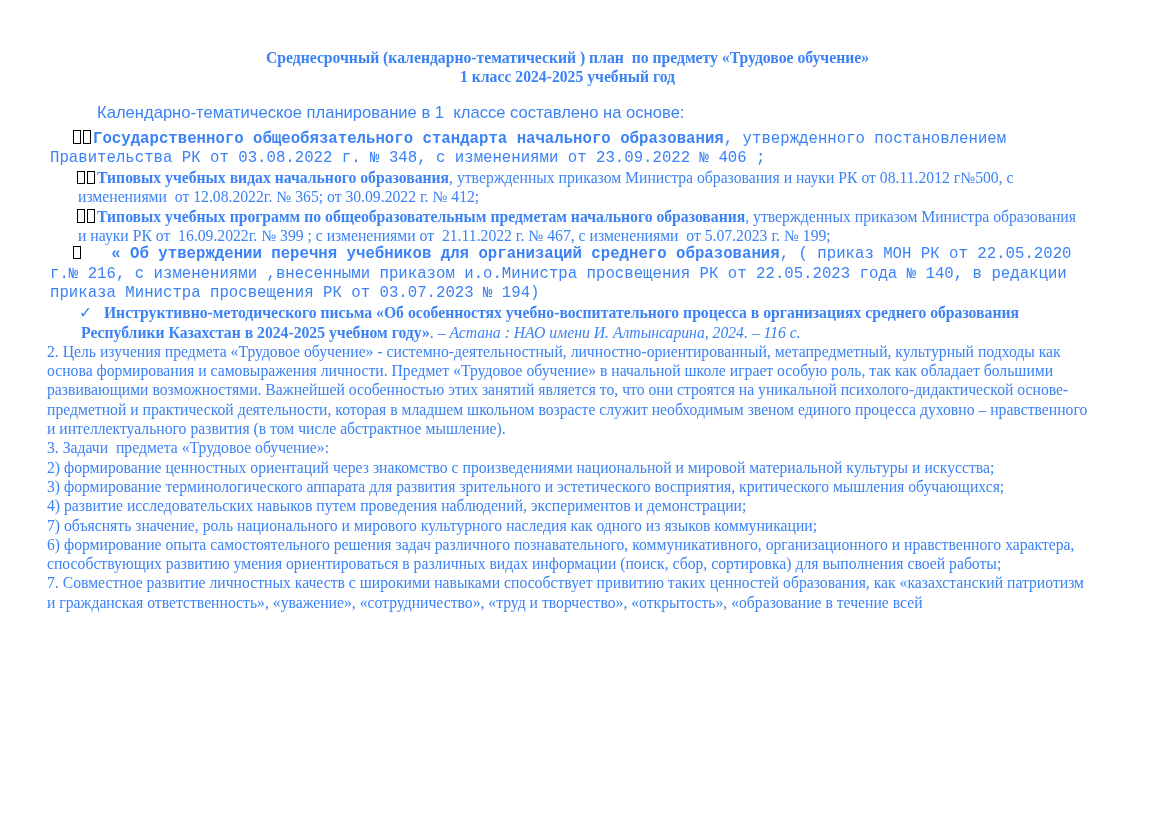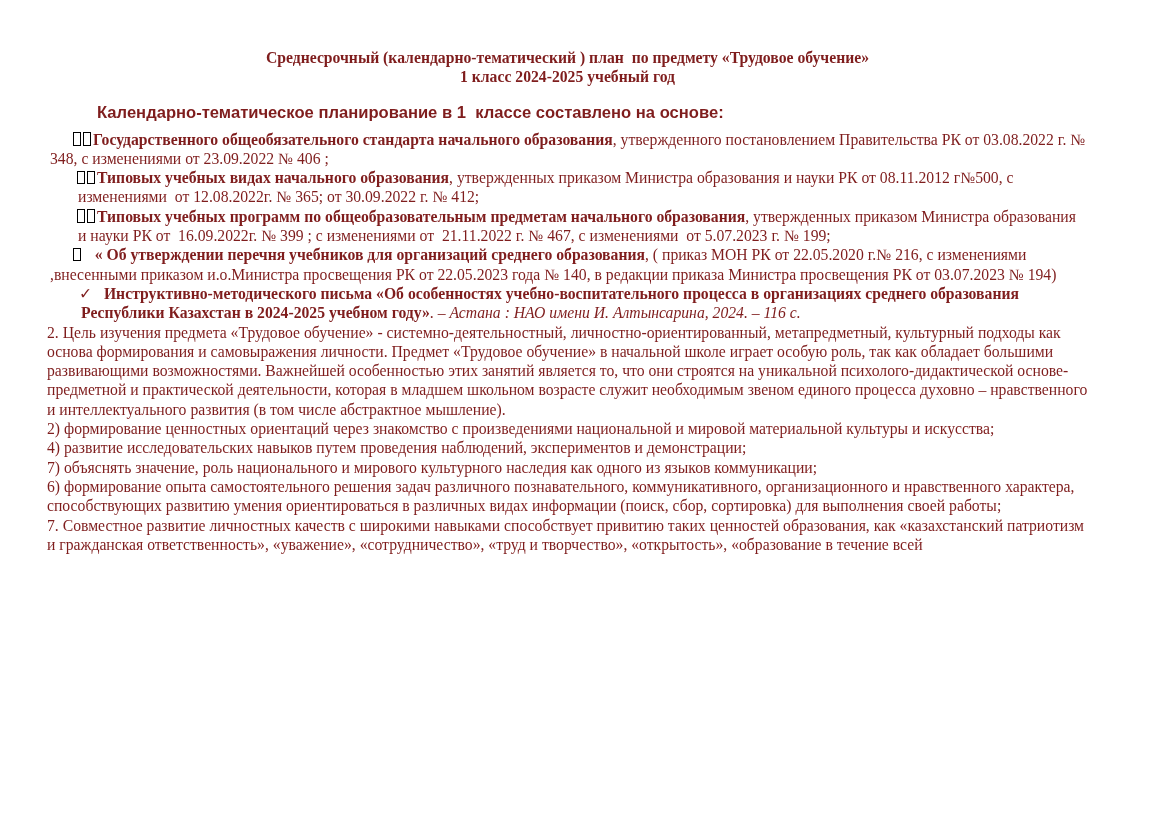--- a/index.html
+++ b/index.html
@@ -1,45 +1,45 @@
 <!DOCTYPE html>
 <html><head>
 <meta charset="utf-8">
 <style>
   html, body { margin: 0; padding: 0; background: #ffffff; }
   .page {
     position: relative;
     width: 1170px;
     height: 666px;
     background: #ffffff;
-    color: #7f1d1d;
+    color: #3b82f6;
     font-family: "Liberation Serif", "DejaVu Serif", serif;
     font-size: 15.7px;
     line-height: 19.3px;
     box-sizing: border-box;
     padding: 48px 82px 0 47px;
     overflow: hidden;
   }
   .doc-title {
     text-align: center;
     font-weight: bold;
     white-space: pre-wrap;
   }
   .section-heading {
     font-family: "Liberation Sans", "DejaVu Sans", sans-serif;
-    font-weight: bold;
+    font-weight: normal;
     font-size: 16.6px;
     line-height: 20px;
     margin: 16px 0 7px 0;
     padding-left: 50px;
     white-space: pre-wrap;
   }
   .basis-list { }
   .basis-item { white-space: pre-wrap; }
-  .indent-a { padding-left: 3px;  text-indent: 23px; }
+  .indent-a { padding-left: 3px;  text-indent: 23px; font-family: Liberation Mono, monospace; }
   .indent-b { padding-left: 31px; text-indent: -1px; }
   .indent-e { padding-left: 34px; text-indent: -2px; }
   .run-normal { }
   .run-bold { font-weight: bold; }
   .run-italic { font-style: italic; }
   .run-check { font-family: "DejaVu Sans", sans-serif; }
   .tofu-box {
     display: inline-block;
     width: 7.5px;
     height: 13.5px;
@@ -63,19 +63,21 @@
   <div class="basis-list">
       <div class="basis-item indent-a"><span class="tofu-box"></span><span class="tofu-box"></span><span class="run-bold">Государственного общеобязательного стандарта начального образования</span><span class="run-normal">, утвержденного постановлением Правительства РК от 03.08.2022 г. № 348, с изменениями от 23.09.2022 № 406 ;</span></div>
       <div class="basis-item indent-b"><span class="tofu-box"></span><span class="tofu-box"></span><span class="run-bold">Типовых учебных видах начального образования</span><span class="run-normal">, утвержденных приказом Министра образования и науки РК от 08.11.2012 г№500, с изменениями  от 12.08.2022г. № 365; от 30.09.2022 г. № 412;</span></div>
       <div class="basis-item indent-b"><span class="tofu-box"></span><span class="tofu-box"></span><span class="run-bold">Типовых учебных программ по общеобразовательным предметам начального образования</span><span class="run-normal">, утвержденных приказом Министра образования и науки РК от  16.09.2022г. № 399 ; с изменениями от  21.11.2022 г. № 467, с изменениями  от 5.07.2023 г. № 199;</span></div>
       <div class="basis-item indent-a"><span class="tofu-box"></span><span class="run-normal">   </span><span class="run-bold">« Об утверждении перечня учебников для организаций среднего образования</span><span class="run-normal">, ( приказ МОН РК от 22.05.2020 г.№ 216, с изменениями ,внесенными приказом и.о.Министра просвещения РК от 22.05.2023 года № 140, в редакции приказа Министра просвещения РК от 03.07.2023 № 194)</span></div>
       <div class="basis-item indent-e"><span class="run-check">✓</span><span class="run-normal">   </span><span class="run-bold">Инструктивно-методического письма «Об особенностях учебно-воспитательного процесса в организациях среднего образования Республики Казахстан в 2024-2025 учебном году»</span><span class="run-normal">. </span><span class="run-italic">– Астана : НАО имени И. Алтынсарина, 2024. – 116 с.</span></div>
     </div>
 
   <div class="body-paragraphs">
       <div class="body-paragraph">2. Цель изучения предмета «Трудовое обучение» - системно-деятельностный, личностно-ориентированный, метапредметный, культурный подходы как основа формирования и самовыражения личности. Предмет «Трудовое обучение» в начальной школе играет особую роль, так как обладает большими развивающими возможностями. Важнейшей особенностью этих занятий является то, что они строятся на уникальной психолого-дидактической основе-предметной и практической деятельности, которая в младшем школьном возрасте служит необходимым звеном единого процесса духовно – нравственного и интеллектуального развития (в том числе абстрактное мышление).</div>
+      <div class="body-paragraph">3. Задачи  предмета «Трудовое обучение»:</div>
       <div class="body-paragraph">2) формирование ценностных ориентаций через знакомство с произведениями национальной и мировой материальной культуры и искусства;</div>
+      <div class="body-paragraph">3) формирование терминологического аппарата для развития зрительного и эстетического восприятия, критического мышления обучающихся;</div>
       <div class="body-paragraph">4) развитие исследовательских навыков путем проведения наблюдений, экспериментов и демонстрации;</div>
       <div class="body-paragraph">7) объяснять значение, роль национального и мирового культурного наследия как одного из языков коммуникации;</div>
       <div class="body-paragraph">6) формирование опыта самостоятельного решения задач различного познавательного, коммуникативного, организационного и нравственного характера, способствующих развитию умения ориентироваться в различных видах информации (поиск, сбор, сортировка) для выполнения своей работы;</div>
       <div class="body-paragraph">7. Совместное развитие личностных качеств с широкими навыками способствует привитию таких ценностей образования, как «казахстанский патриотизм и гражданская ответственность», «уважение», «сотрудничество», «труд и творчество», «открытость», «образование в течение всей</div>
     </div>
 </div>
 
 </body></html>

